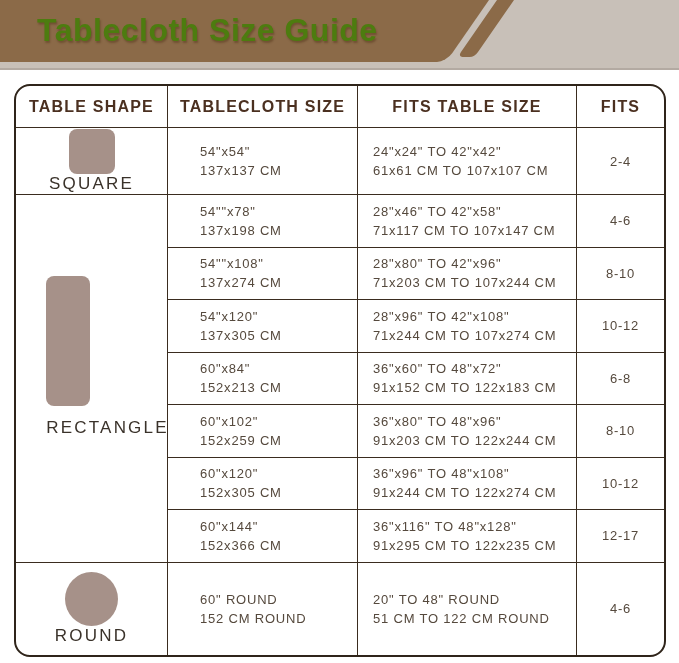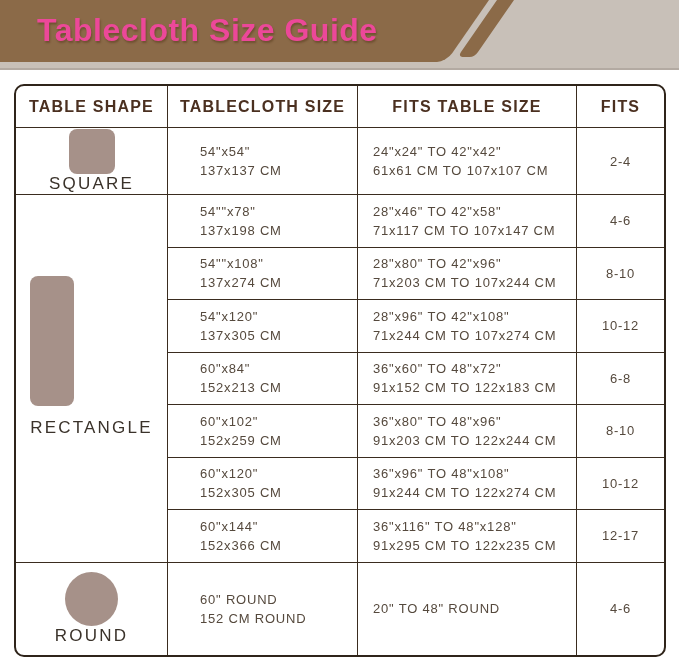--- a/index.html
+++ b/index.html
@@ -17,27 +17,27 @@
     background:#8b6a48;transform-origin:top left;transform:skewX(-34.7deg);
     border-bottom-right-radius:9px;
   }
   .banner-slash{
     position:absolute;left:497px;top:0;width:17px;height:57px;
     background:#8b6a48;transform-origin:top left;transform:skewX(-34.7deg);
     border-bottom-left-radius:5px;border-bottom-right-radius:5px;
   }
   .banner-title{
     position:absolute;left:37px;top:0;height:62px;line-height:60px;
-    color:#ec4899;font-size:32px;font-weight:bold;letter-spacing:0.5px;
+    color:#4d7c0f;font-size:32px;font-weight:bold;letter-spacing:0.5px;
     text-shadow:1px 2px 2px rgba(60,35,10,0.35);white-space:nowrap;
   }
   
   .size-table{
     position:absolute;left:14px;top:84px;width:652px;height:573px;
-    background:#ffffff;border:2px solid #2f241a;border-radius:10px;
+    background:#ffffff;border:2px solid #2f241a;border-radius:16px;
     overflow:hidden;box-sizing:border-box;
     display:grid;
     grid-template-columns:152px 190px 219px 87px;
     grid-template-rows:42px 67px repeat(7, 52.5px) 1fr;
   }
   .cell{
     display:flex;box-sizing:border-box;
     border-right:1.5px solid #3a2c1f;border-bottom:1.5px solid #3a2c1f;
     color:#55493d;font-size:13px;letter-spacing:0.8px;line-height:19px;
   }
@@ -55,21 +55,21 @@
   .seats-cell{align-items:center;justify-content:center;}
   .shape-label{
     color:#3a322a;font-size:17px;letter-spacing:2.2px;
   }
   .shape-square{
     width:46px;height:45px;border-radius:8px;background:#a69189;
   }
   .shape-rect{
     width:44px;height:130px;border-radius:8px;background:#a69189;margin-bottom:12px;
   }
-  .rect-block{transform:translateY(-22px);}
+  .rect-block{transform:translateY(-22px);padding-left:32px;}
   .shape-circle{
     width:53px;height:54px;border-radius:50%;background:#a69189;
   }
   .line{display:block;white-space:nowrap;}
 </style>
 </head>
 <body>
 
 <div class="page">
 
@@ -179,17 +179,18 @@
     <div class="cell shape-cell bottom-row">
       <div class="shape-circle"></div>
       <div class="shape-label">ROUND</div>
     </div>
     <div class="cell cloth-cell bottom-row">
       <span class="line">60" ROUND</span>
       <span class="line">152 CM ROUND</span>
     </div>
     <div class="cell fits-cell bottom-row">
       <span class="line">20" TO 48" ROUND</span>
+      <span class="line">51 CM TO 122 CM ROUND</span>
     </div>
     <div class="cell seats-cell last-col bottom-row">4-6</div>
 
   </div>
 </div>
 
 </body></html>

